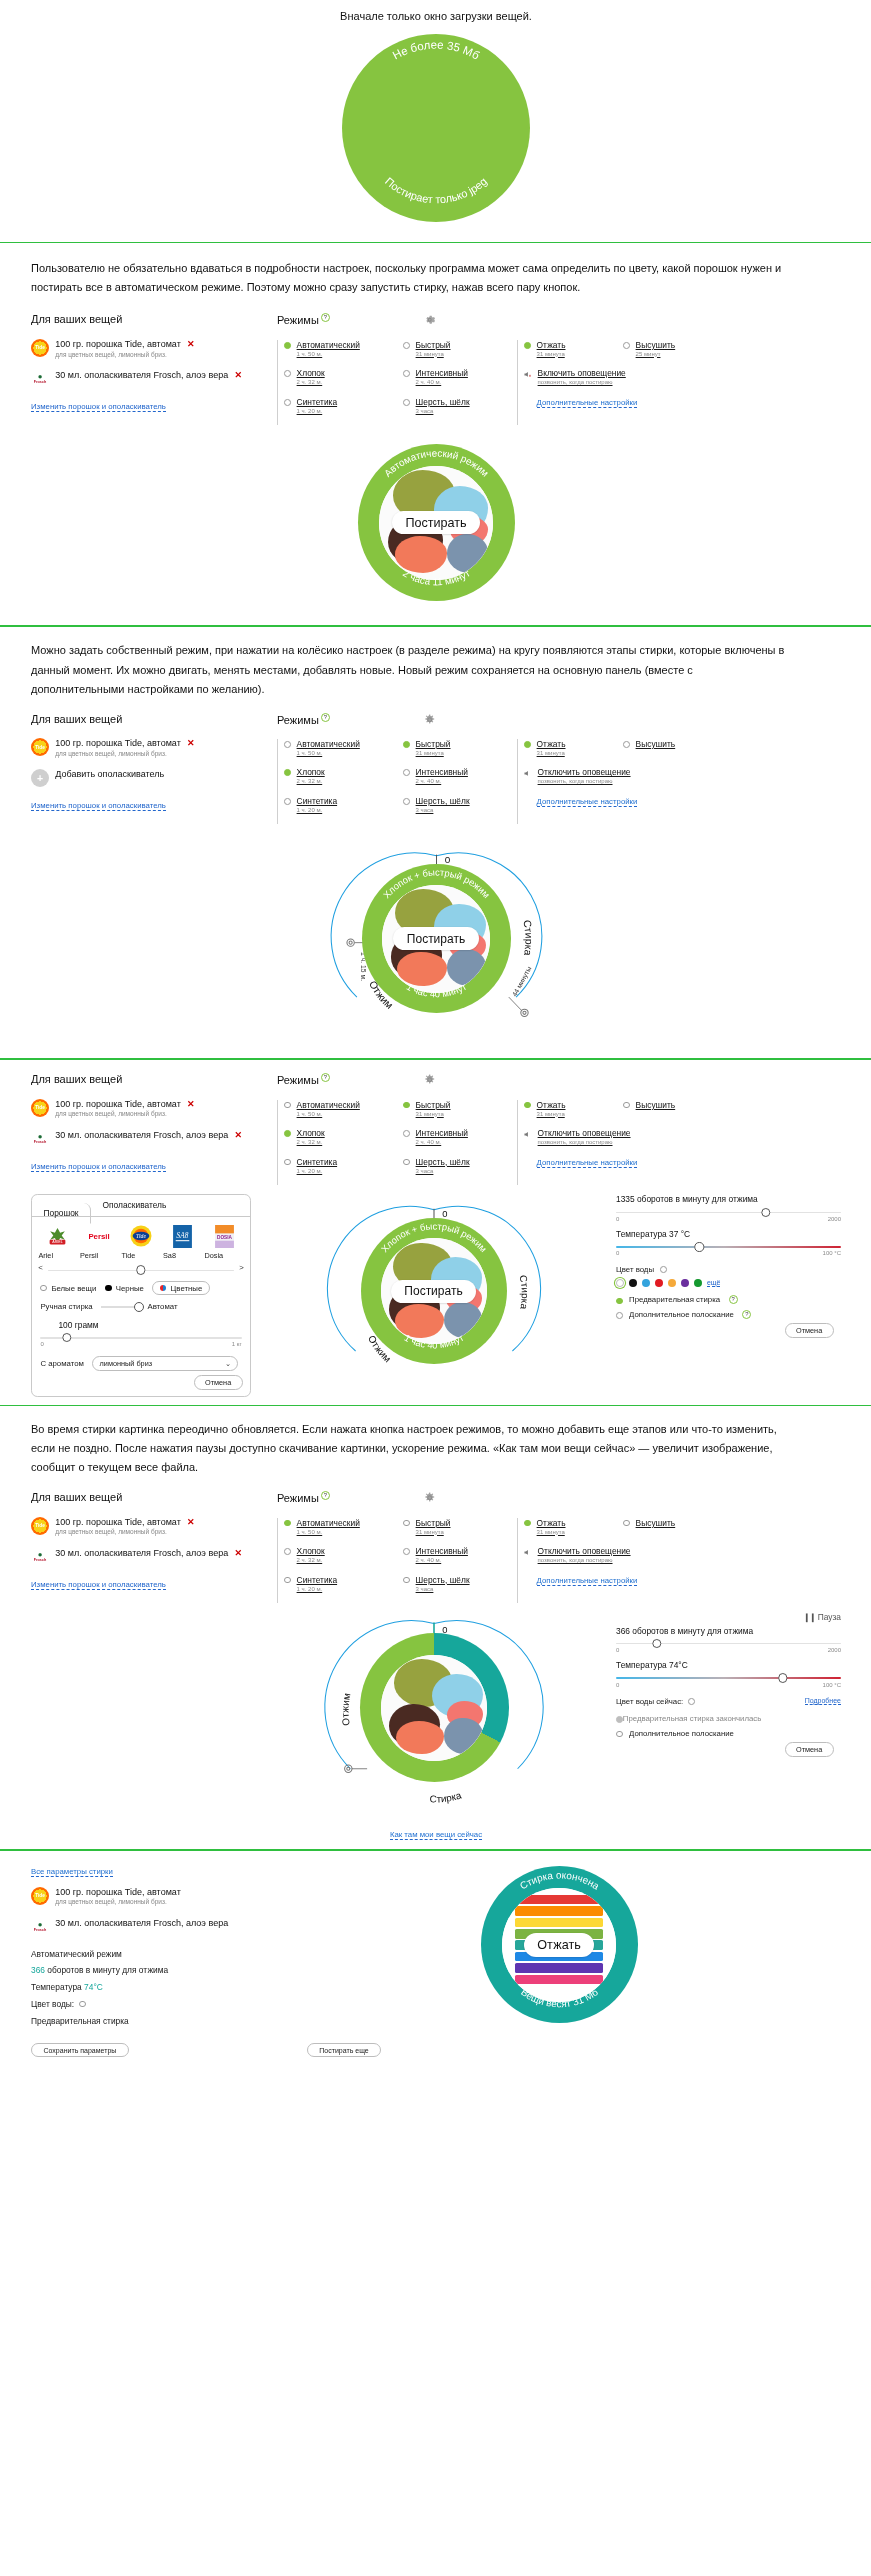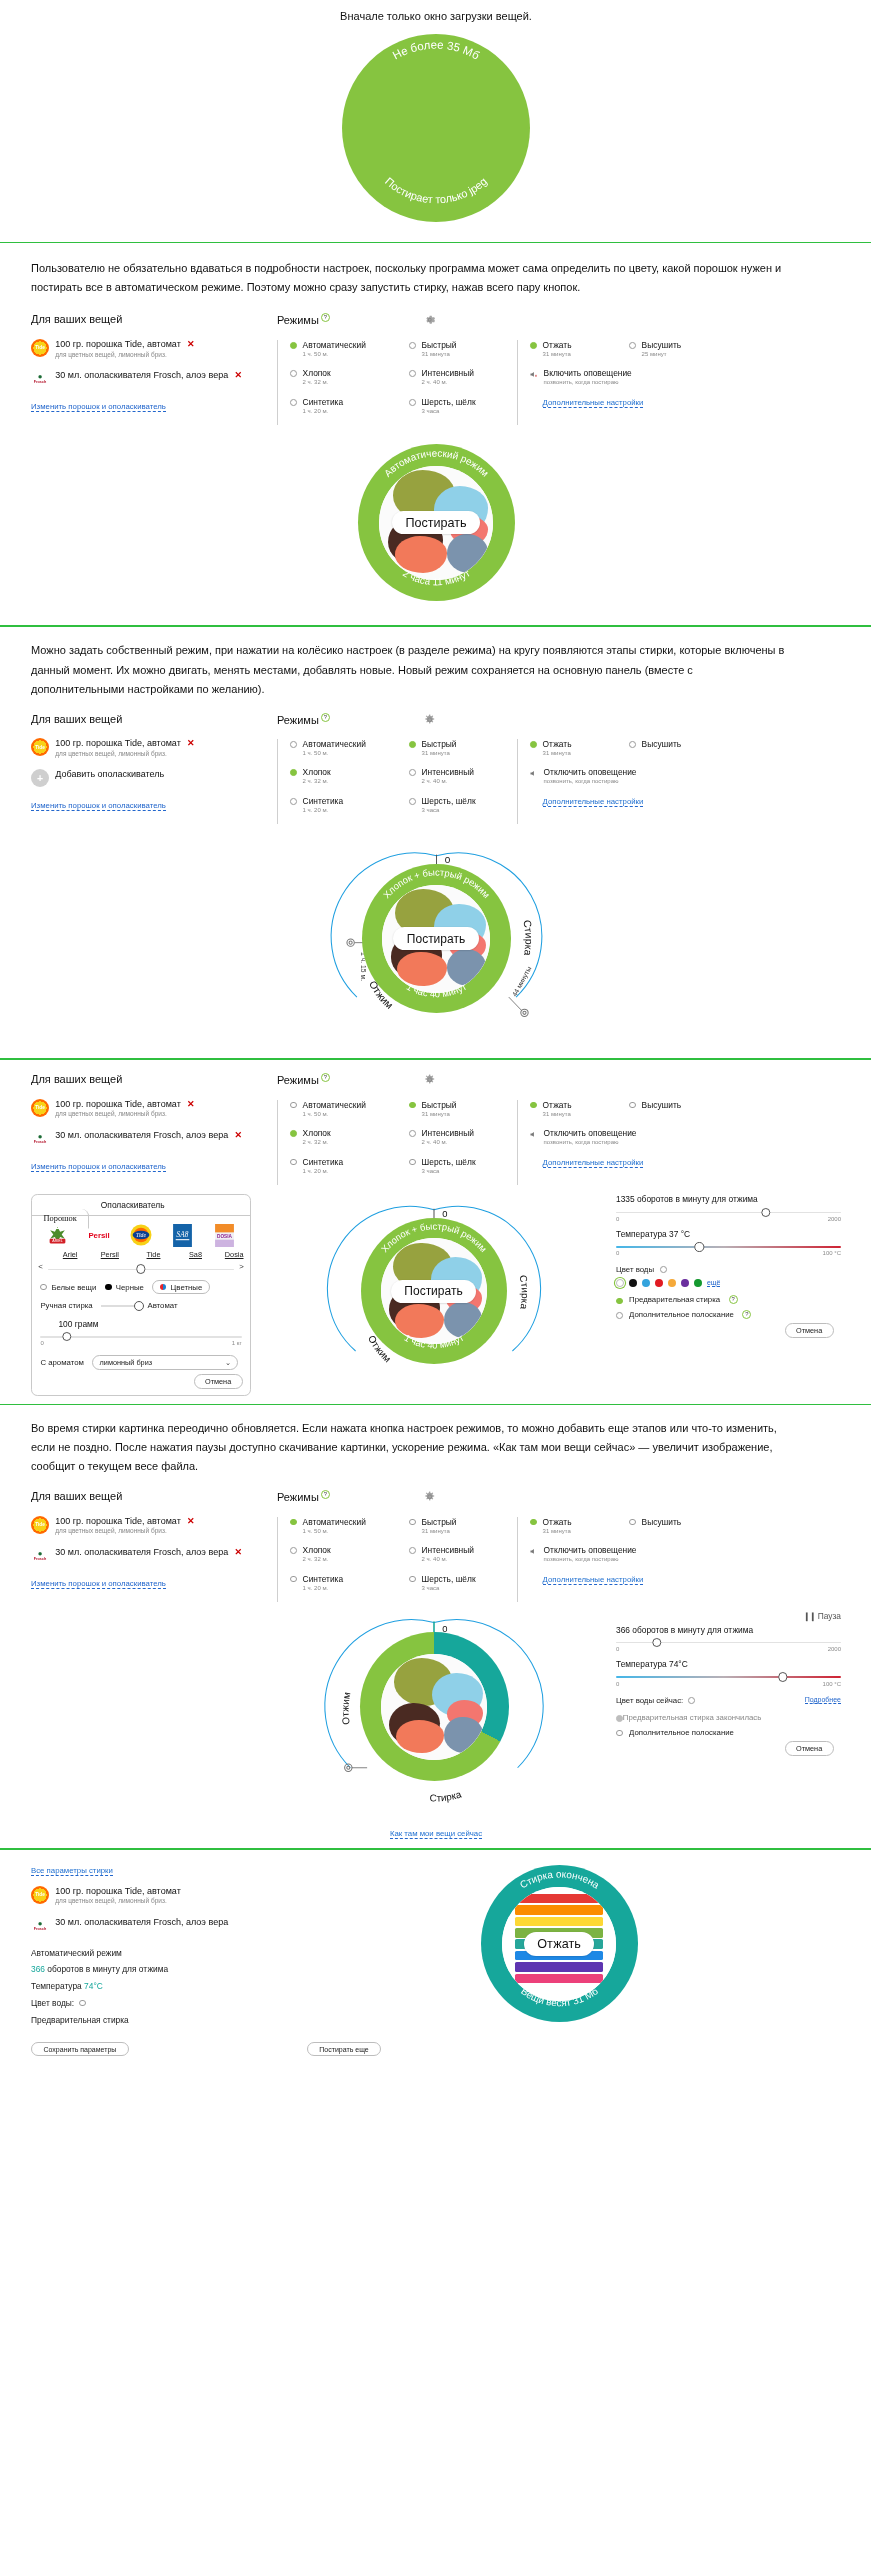--- a/index.html
+++ b/index.html
@@ -99,40 +99,40 @@
   .frosch-ic { background:#fff; color:#1b6b35; font-size:4.2px; font-weight:bold;
                border:none; display:flex; flex-direction:column; line-height:1;}
   .plus-ic { background:#cfcfcf; color:#fff; font-size:10.5px; line-height:1; }
   .link { color:#2266cc; font-size:7.8px; border-bottom:0.5px dashed #2266cc;
           display:inline-block; cursor:pointer; }
   .link-blue { color:#1f6fd0; }
 
   .row-with-icon { display:flex; align-items:flex-start; gap:6.3px; }
 
   .modeset { display:flex; gap:0; }
-  .modecol { width:120px; padding-left:12px; border-left:0.5px solid #cfcfcf; }
+  .modecol { width:120px; padding-left:6px; border-left:0.5px solid #cfcfcf;text-decoration:underline; }
   .mode { margin-bottom:11.5px; display:flex; gap:5.8px; align-items:flex-start; }
   .radio { width:6.8px; height:6.8px; border-radius:50%; border:0.8px solid #9a9a9a;
            flex:none; margin-top:2.1px; background:#fff; }
   .radio.on { background:#86c440; border-color:#86c440; }
   .mode-t { font-size:8.4px; color:#111; }
   .mode-s { font-size:6px; color:#8a8a8a; margin-top:1px; }
   .spk { width:7.8px; height:6.8px; flex:none; margin-top:1.6px; position:relative; }
 
   
   .panel {
     border:0.5px solid #c9c9c9; border-radius:6.3px; background:#fff;
     padding:0; position:relative;
   }
   .tabs { display:flex; border-bottom:0.5px solid #c9c9c9; }
   .tab { font-size:8.4px; padding:4.7px 11.5px; color:#111; cursor:pointer;}
-  .tab.active { border-bottom:0.5px solid #fff; position:relative; top:14px;
-                border-right:0.5px solid #c9c9c9; border-top-right-radius:7.3px;font-family:Liberation Serif, serif;}
+  .tab.active { border-bottom:0.5px solid #fff; position:relative; top:8px;
+                border-right:0.5px solid #c9c9c9; border-top-right-radius:7.3px;}
   .powders { display:flex; justify-content:space-around; padding:6.3px 5.2px 2.1px; }
-  .powder { text-align:right; width:39px;text-decoration:underline; }
+  .powder { text-align:left; width:39px; }
   .powder .box { height:26px; display:flex; align-items:center; justify-content:center; }
   .powder .nm { font-size:7.3px; margin-top:2.1px; }
   .slider { position:relative; height:5.2px; margin:5.2px 0 1px; }
   .track { position:absolute; left:0; right:0; top:2.1px; height:1.6px;
            background:#e2e2e2; border-radius:1px; }
   .track-grad { background:linear-gradient(90deg,#45b6e8,#b9b0b6 48%,#cf2233); }
   .knob { position:absolute; top:-2.1px; width:9.4px; height:9.4px; border-radius:50%;
           background:#fff; border:0.8px solid #555; transform:translateX(-50%); cursor:pointer;}
   .ticks { display:flex; justify-content:space-between; font-size:6px; color:#8a8a8a; }
   .arrowbtn { font-size:7.8px; color:#333; cursor:pointer; }

